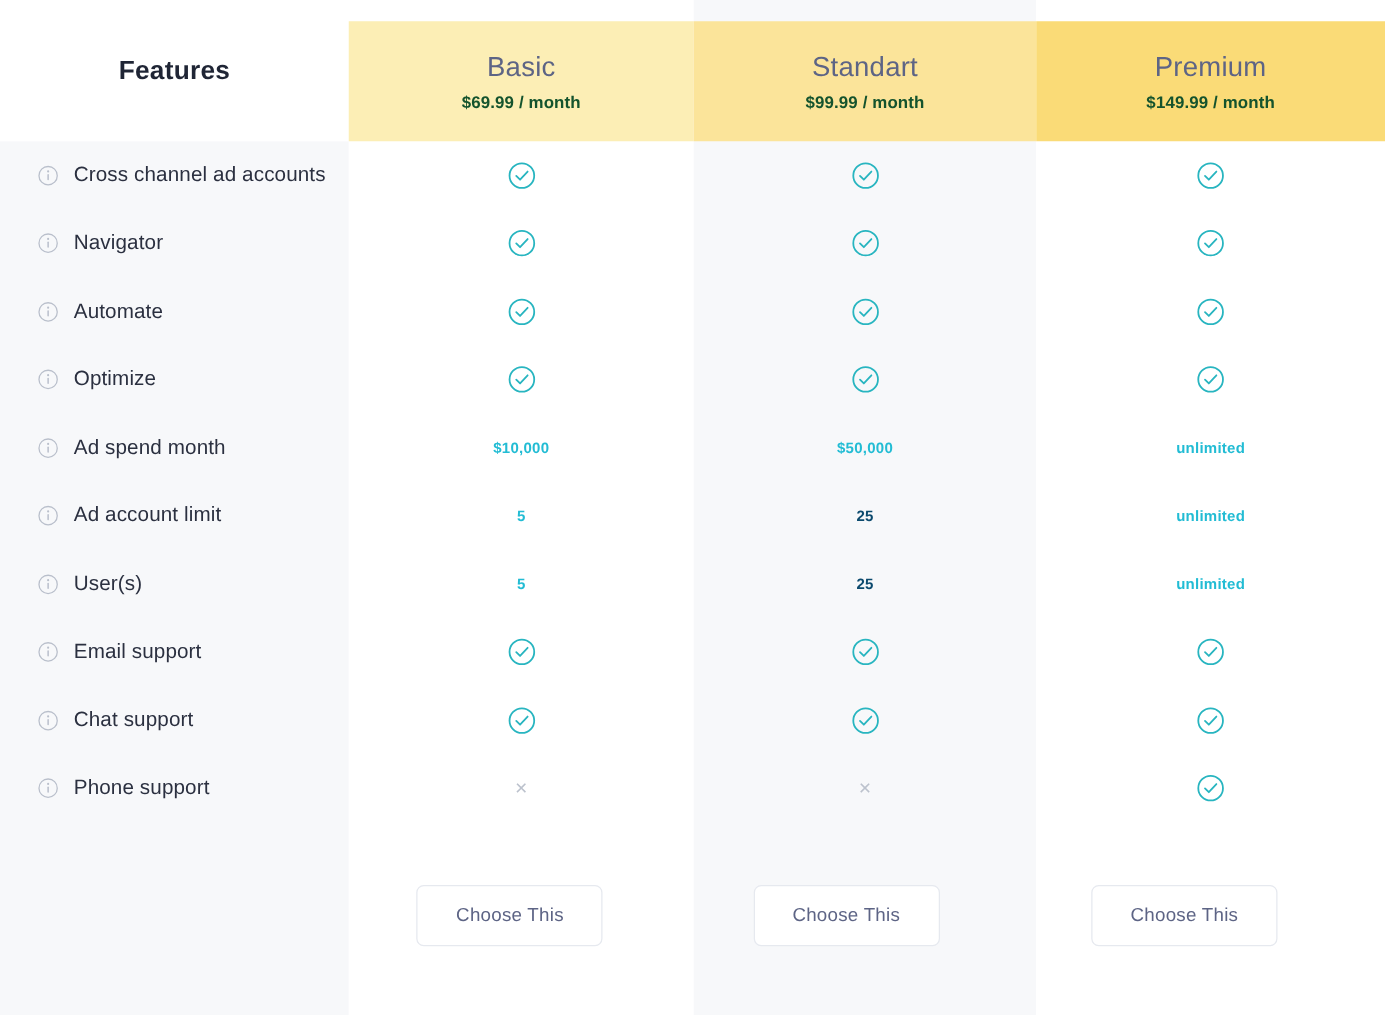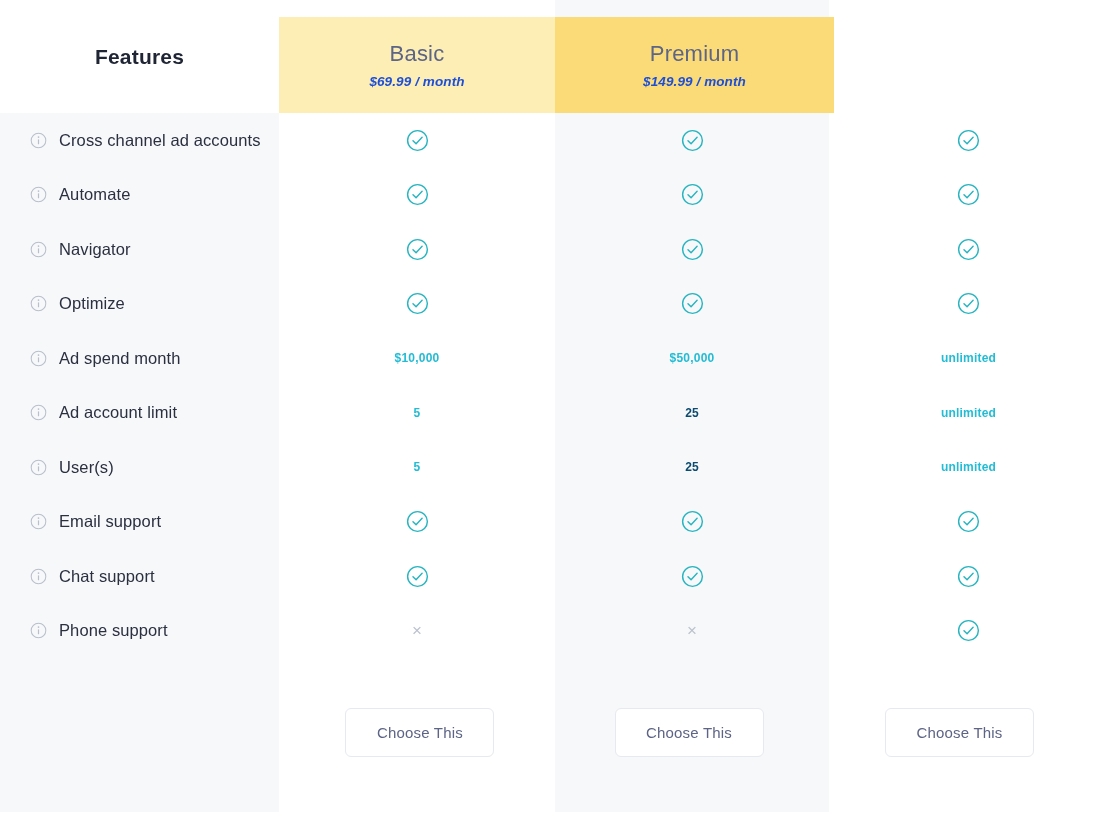--- a/index.html
+++ b/index.html
@@ -66,23 +66,22 @@
     font-size: 22px;
     font-weight: 400;
     color: #5d6485;
     letter-spacing: .2px;
     line-height: 1.2;
   }
   .plan-price {
     margin-top: 6px;
     font-size: 13.5px;
     font-weight: 700;
-    color: #1d4ed8;
+    color: #14532d;
     letter-spacing: .1px;
-    font-style: italic;
   }
 
   
   .rows {
     position: absolute;
     top: 113px; left: 0;
     width: 1108px;
     z-index: 2;
   }
   .frow {
@@ -144,21 +143,20 @@
   .val-text.teal { color: #22bcd4; }
   .val-text.muted { color: #0c4a6e; }
 
   
   .button-row {
     position: absolute;
     top: 708px; left: 0;
     width: 1084px;
     display: flex;
     z-index: 3;
-    padding-left: 12px;
   }
   .btn-cell {
     width: 276px;
     display: flex;
     justify-content: center;
   }
   .btn-cell.spacer   { width: 279px; }
   .btn-cell.standart { width: 274px; }
   .btn-cell.premium  { width: 279px; }
 
@@ -200,20 +198,24 @@
   <div class="header-row">
     <div class="head-cell head-features">
       <div class="features-title">Features</div>
     </div>
 
     <div class="head-cell head-plan basic" style="background:#fceeb5">
       <div class="plan-name">Basic</div>
       <div class="plan-price">$69.99 / month</div>
     </div>
 
+    <div class="head-cell head-plan standart" style="background:#fbe49a">
+      <div class="plan-name">Standart</div>
+      <div class="plan-price">$99.99 / month</div>
+    </div>
 
     <div class="head-cell head-plan premium" style="background:#fadb77">
       <div class="plan-name">Premium</div>
       <div class="plan-price">$149.99 / month</div>
     </div>
   </div>
 
   <div class="rows" id="rows-container">
       <div class="frow">
         <div class="cell cell-feature">
@@ -243,49 +245,49 @@
           </svg>
         </div>
       </div>
       <div class="frow">
         <div class="cell cell-feature">
           <svg class="info-icon" viewBox="0 0 20 20">
             <circle cx="10" cy="10" r="8.6" fill="none" stroke="currentColor" stroke-width="1.2"></circle>
             <circle cx="10" cy="6" r="1" fill="currentColor"></circle>
             <rect x="9.3" y="8.4" width="1.4" height="6" rx="0.7" fill="currentColor"></rect>
           </svg>
+          <span class="feature-label">Navigator</span>
+        </div>
+        <div class="cell cell-val basic">
+          <svg class="check-icon" viewBox="0 0 24 24">
+            <circle cx="12" cy="12" r="10.3" fill="none" stroke="currentColor" stroke-width="1.5"></circle>
+            <path d="M7.3 12.2 L10.5 15.4 L16.8 8.6" fill="none" stroke="currentColor" stroke-width="1.5" stroke-linecap="round" stroke-linejoin="round"></path>
+          </svg>
+        </div>
+        <div class="cell cell-val standart">
+          <svg class="check-icon" viewBox="0 0 24 24">
+            <circle cx="12" cy="12" r="10.3" fill="none" stroke="currentColor" stroke-width="1.5"></circle>
+            <path d="M7.3 12.2 L10.5 15.4 L16.8 8.6" fill="none" stroke="currentColor" stroke-width="1.5" stroke-linecap="round" stroke-linejoin="round"></path>
+          </svg>
+        </div>
+        <div class="cell cell-val premium">
+          <svg class="check-icon" viewBox="0 0 24 24">
+            <circle cx="12" cy="12" r="10.3" fill="none" stroke="currentColor" stroke-width="1.5"></circle>
+            <path d="M7.3 12.2 L10.5 15.4 L16.8 8.6" fill="none" stroke="currentColor" stroke-width="1.5" stroke-linecap="round" stroke-linejoin="round"></path>
+          </svg>
+        </div>
+      </div>
+      <div class="frow">
+        <div class="cell cell-feature">
+          <svg class="info-icon" viewBox="0 0 20 20">
+            <circle cx="10" cy="10" r="8.6" fill="none" stroke="currentColor" stroke-width="1.2"></circle>
+            <circle cx="10" cy="6" r="1" fill="currentColor"></circle>
+            <rect x="9.3" y="8.4" width="1.4" height="6" rx="0.7" fill="currentColor"></rect>
+          </svg>
           <span class="feature-label">Automate</span>
-        </div>
-        <div class="cell cell-val basic">
-          <svg class="check-icon" viewBox="0 0 24 24">
-            <circle cx="12" cy="12" r="10.3" fill="none" stroke="currentColor" stroke-width="1.5"></circle>
-            <path d="M7.3 12.2 L10.5 15.4 L16.8 8.6" fill="none" stroke="currentColor" stroke-width="1.5" stroke-linecap="round" stroke-linejoin="round"></path>
-          </svg>
-        </div>
-        <div class="cell cell-val standart">
-          <svg class="check-icon" viewBox="0 0 24 24">
-            <circle cx="12" cy="12" r="10.3" fill="none" stroke="currentColor" stroke-width="1.5"></circle>
-            <path d="M7.3 12.2 L10.5 15.4 L16.8 8.6" fill="none" stroke="currentColor" stroke-width="1.5" stroke-linecap="round" stroke-linejoin="round"></path>
-          </svg>
-        </div>
-        <div class="cell cell-val premium">
-          <svg class="check-icon" viewBox="0 0 24 24">
-            <circle cx="12" cy="12" r="10.3" fill="none" stroke="currentColor" stroke-width="1.5"></circle>
-            <path d="M7.3 12.2 L10.5 15.4 L16.8 8.6" fill="none" stroke="currentColor" stroke-width="1.5" stroke-linecap="round" stroke-linejoin="round"></path>
-          </svg>
-        </div>
-      </div>
-      <div class="frow">
-        <div class="cell cell-feature">
-          <svg class="info-icon" viewBox="0 0 20 20">
-            <circle cx="10" cy="10" r="8.6" fill="none" stroke="currentColor" stroke-width="1.2"></circle>
-            <circle cx="10" cy="6" r="1" fill="currentColor"></circle>
-            <rect x="9.3" y="8.4" width="1.4" height="6" rx="0.7" fill="currentColor"></rect>
-          </svg>
-          <span class="feature-label">Navigator</span>
         </div>
         <div class="cell cell-val basic">
           <svg class="check-icon" viewBox="0 0 24 24">
             <circle cx="12" cy="12" r="10.3" fill="none" stroke="currentColor" stroke-width="1.5"></circle>
             <path d="M7.3 12.2 L10.5 15.4 L16.8 8.6" fill="none" stroke="currentColor" stroke-width="1.5" stroke-linecap="round" stroke-linejoin="round"></path>
           </svg>
         </div>
         <div class="cell cell-val standart">
           <svg class="check-icon" viewBox="0 0 24 24">
             <circle cx="12" cy="12" r="10.3" fill="none" stroke="currentColor" stroke-width="1.5"></circle>

